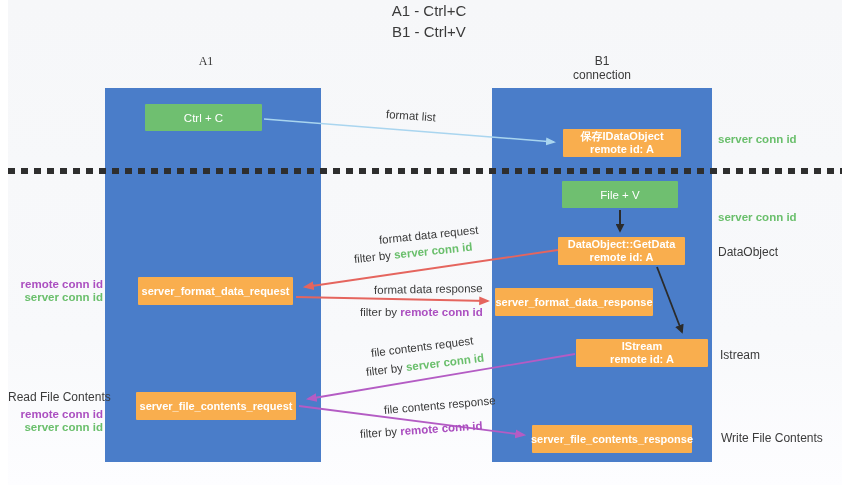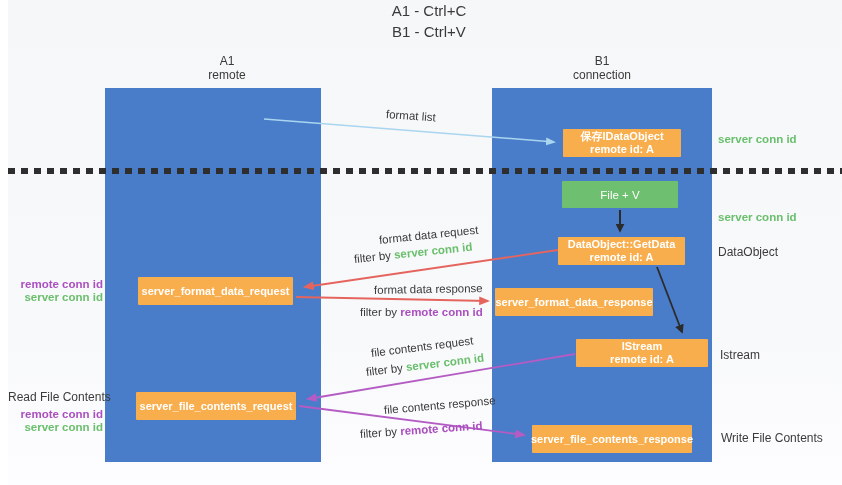--- a/index.html
+++ b/index.html
@@ -35,34 +35,34 @@
 </head>
 <body>
 
 <div class="canvas">
 
   <div class="title">
     <div>A1 - Ctrl+C</div>
     <div>B1 - Ctrl+V</div>
   </div>
 
-  <div class="lane-header" style="left:111px;width:216px;">
+  <div class="lane-header" style="left:90px;width:216px;font-family:Liberation Serif, serif;">
     <div>A1</div>
-    <div>remote</div>
   </div>
   <div class="lane-header" style="left:484px;width:220px;">
     <div>B1</div>
     <div>connection</div>
   </div>
 
   <div class="lane lane-left"></div>
   <div class="lane lane-right"></div>
 
   <div class="divider"></div>
 
+  <div class="node green" style="left:137px;top:104px;width:117px;height:27px;">Ctrl + C</div>
 
   <div class="node orange two-line" style="left:555px;top:129px;width:118px;height:28px;">
     <div>保存IDataObject</div>
     <div>remote id: A</div>
   </div>
 
   <div class="node green" style="left:554px;top:181px;width:116px;height:27px;">File + V</div>
 
   <div class="node orange two-line" style="left:550px;top:237px;width:127px;height:28px;">
     <div>DataObject::GetData</div>

